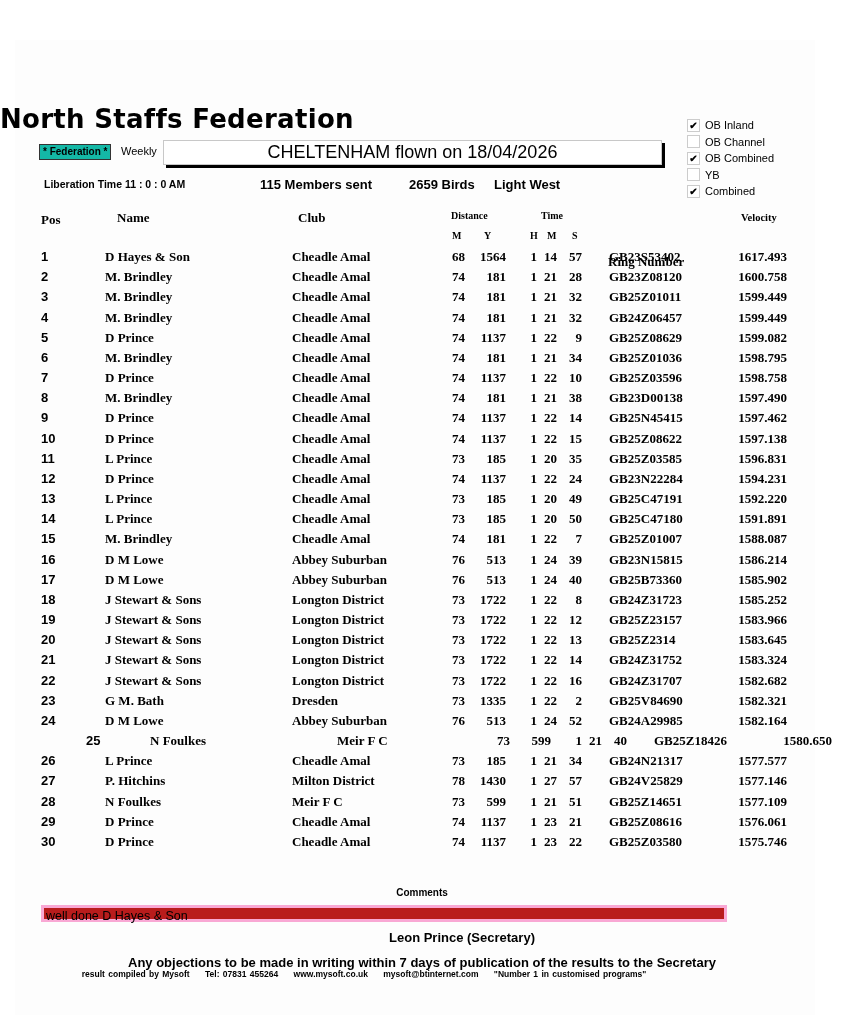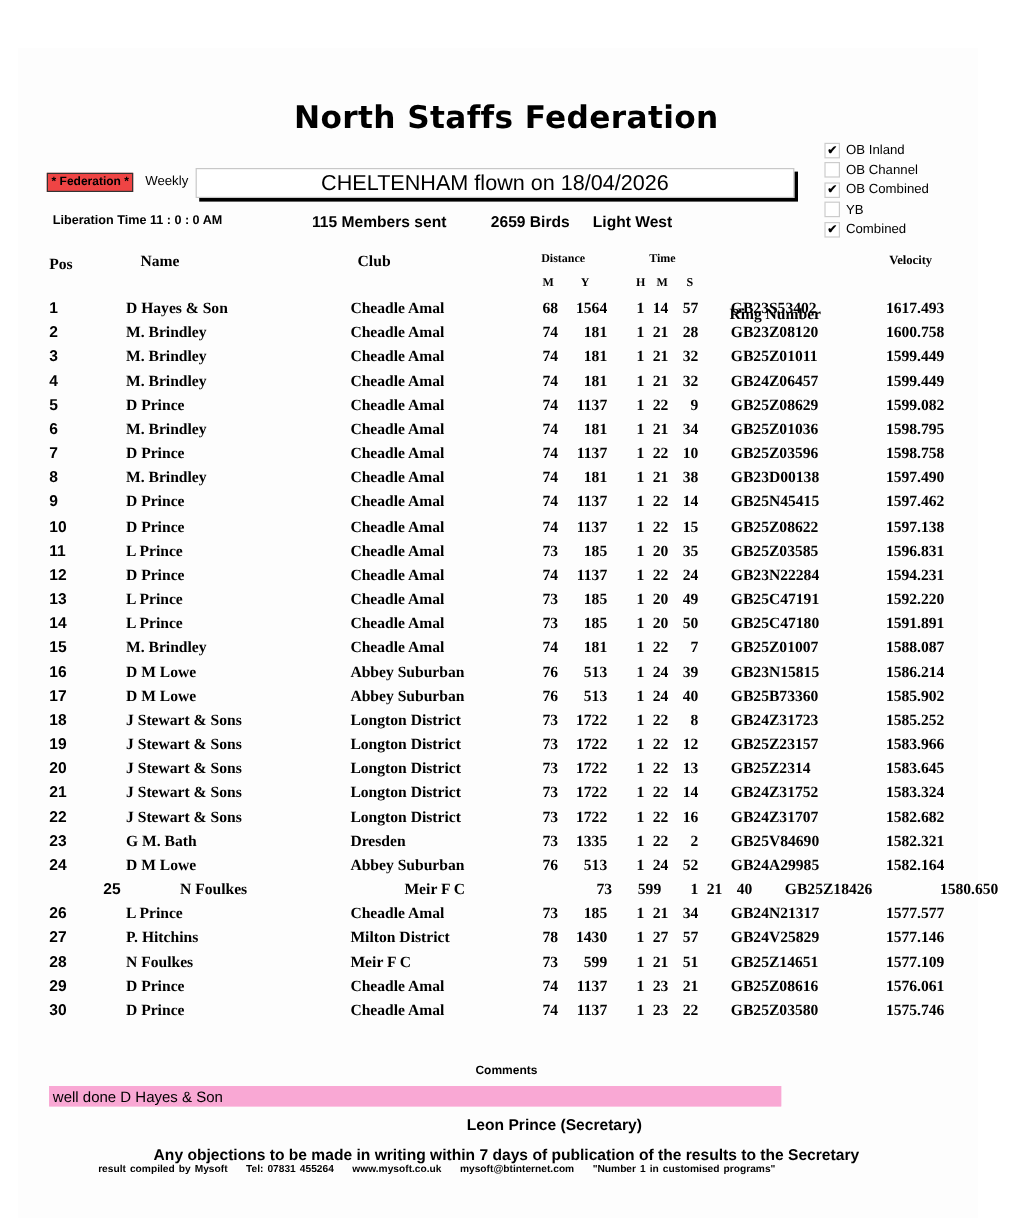--- a/index.html
+++ b/index.html
@@ -1,21 +1,21 @@
 <!DOCTYPE html>
 <html><head>
 <meta charset="utf-8">
 <style>
   html, body { margin: 0; padding: 0; background: #ffffff; }
   body { width: 844px; height: 1024px; position: relative; overflow: hidden; font-family: "Liberation Sans", sans-serif; color: #000; }
   .sheet { position: absolute; left: 15px; top: 40px; width: 800px; height: 975px; background: #fdfdfd; }
 
-  .fed-title { position: absolute; left: 0; width: 844px; top: 84px; text-align: center; font-family: "DejaVu Sans", sans-serif; font-weight: bold; font-size: 26px; letter-spacing: 0.3px; }
-
-  .badge { position: absolute; left: 39px; top: 144px; height: 14px; line-height: 14px; padding: 0 3px; background: #ef4444; border: 1px solid #333; font-size: 10px; font-weight: bold; }
+  .fed-title { position: absolute; left: 0; width: 844px; top: 104px; font-family: "DejaVu Sans", sans-serif; font-weight: bold; font-size: 26px; letter-spacing: 0.3px; }
+
+  .badge { position: absolute; left: 39px; top: 144px; height: 14px; line-height: 14px; padding: 0 3px; background: #14b8a6; border: 1px solid #333; font-size: 10px; font-weight: bold; }
   .weekly { position: absolute; left: 121px; top: 145px; font-size: 11px; }
 
   .race-box { position: absolute; left: 163px; top: 140px; width: 497px; height: 23px; border: 1px solid #c8c8c8; background: #fff; box-shadow: 3px 3px 0 #000; text-align: center; font-size: 18px; line-height: 23px; }
 
   .lib { position: absolute; left: 44px; top: 178px; font-size: 10.5px; font-weight: bold; }
   .summary { position: absolute; top: 177px; font-size: 13px; font-weight: bold; }
 
   .options { position: absolute; left: 687px; top: 117px; font-size: 11px; }
   .opt { height: 16px; display: flex; align-items: center; margin-bottom: 0.5px; }
   .cb { width: 11px; height: 11px; border: 1px solid #ccc; background: #fff; margin-right: 5px; font-size: 10px; line-height: 11px; text-align: center; font-weight: bold; }
@@ -28,21 +28,21 @@
   .club { left: 292px; }
   .dm { left: 445px; width: 20px; text-align: right; }
   .dy { left: 470px; width: 36px; text-align: right; }
   .th { left: 525px; width: 12px; text-align: right; }
   .tm { left: 538px; width: 19px; text-align: right; }
   .ts { left: 560px; width: 22px; text-align: right; }
   .ring { left: 609px; }
   .vel { left: 705px; width: 82px; text-align: right; }
 
   .comments-label { position: absolute; left: 0; width: 844px; top: 887px; text-align: center; font-size: 10px; font-weight: bold; }
-  .comments-box { position: absolute; left: 41px; top: 905px; width: 610px; height: 17px; border: 1px solid #f9a8d4; background: #f9a8d4; font-size: 12.5px; line-height: 17px; padding-left: 2px; box-sizing: border-box; }
+  .comments-box { position: absolute; left: 41px; top: 905px; width: 686px; height: 17px; border: 3px solid #f9a8d4; background: #b91c1c; font-size: 12.5px; line-height: 17px; padding-left: 2px; box-sizing: border-box; }
   .secretary { position: absolute; left: 0; width: 844px; top: 930px; text-align: center; font-size: 13px; font-weight: bold; padding-left: 40px; }
   .objections { position: absolute; left: 0; width: 844px; top: 955px; text-align: center; font-size: 13px; font-weight: bold; }
   .footer { position: absolute; left: 0; width: 728px; top: 969px; text-align: center; font-size: 8.5px; font-weight: bold; word-spacing: 1px; }
   .footer span { margin: 0 6px; }
 </style>
 </head>
 <body>
 
 <div class="sheet"></div>
 

